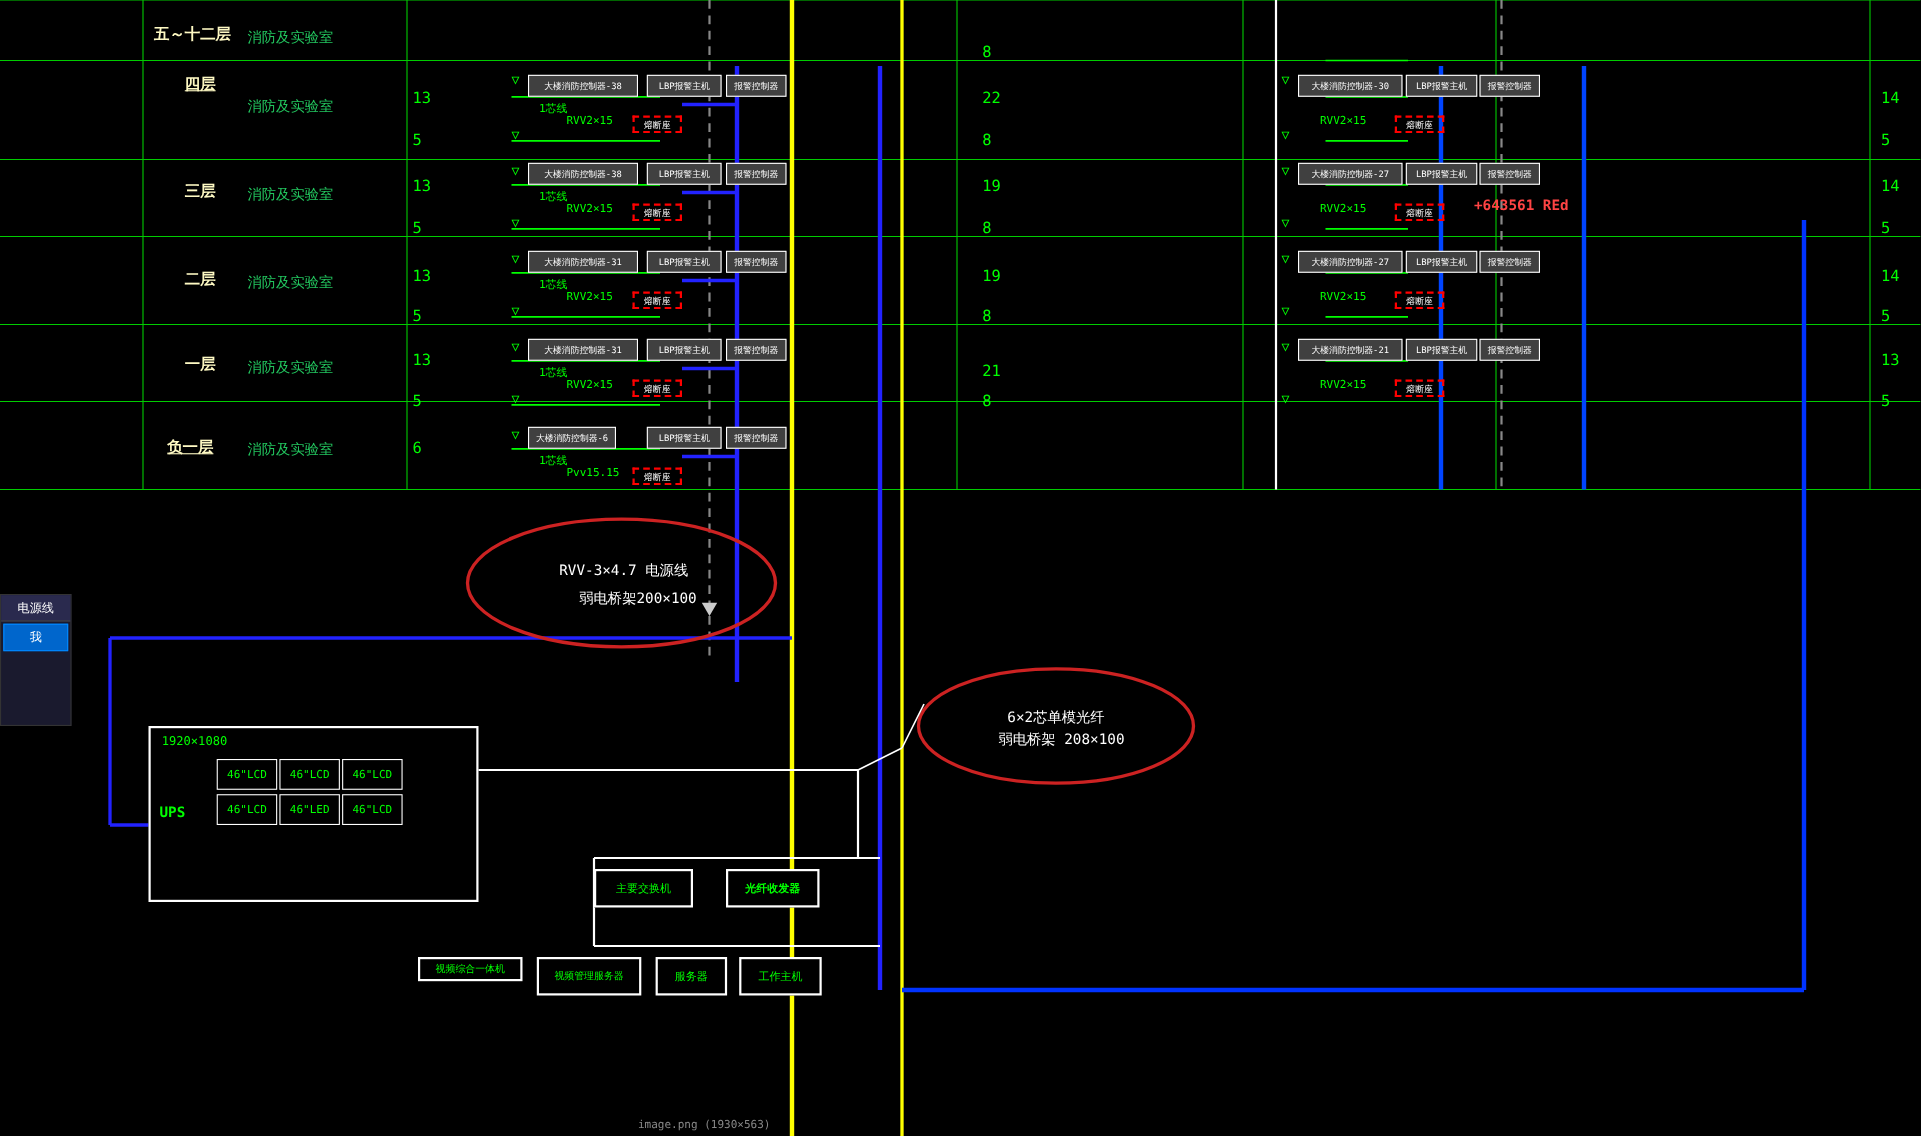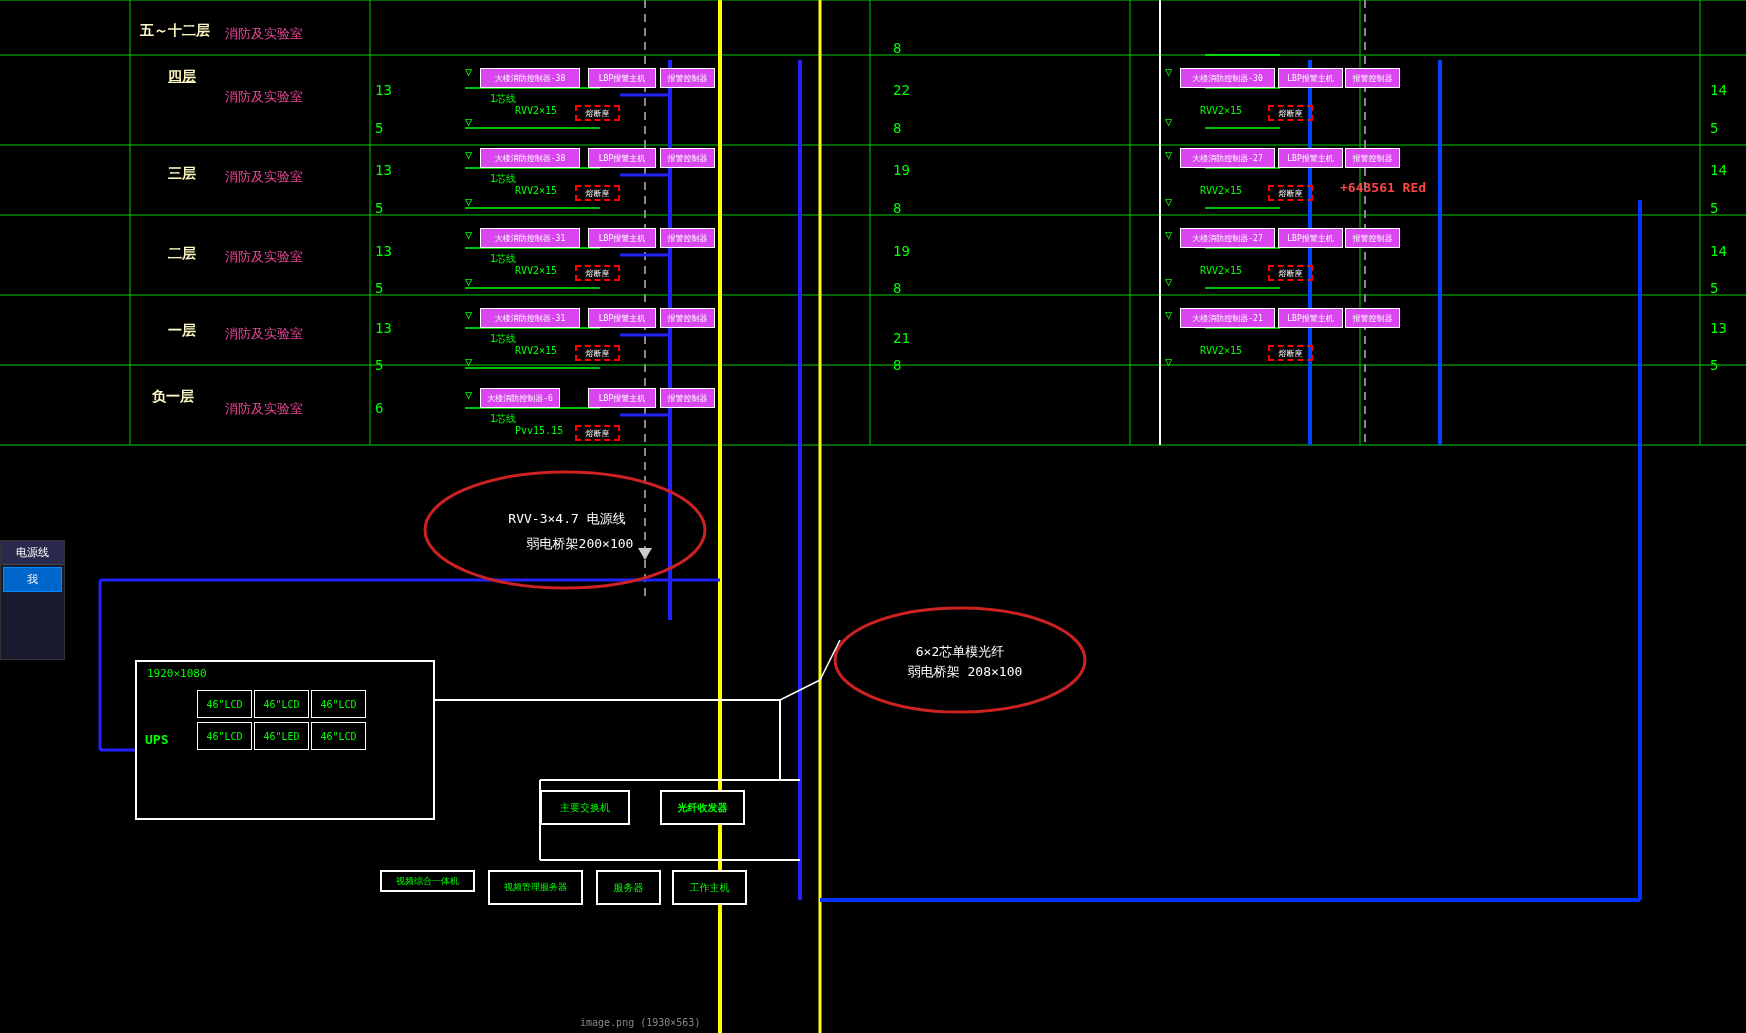--- a/index.html
+++ b/index.html
@@ -26,36 +26,36 @@
     .floor-label {
       position: absolute;
       color: #fef9c3;
       font-size: 14px;
       font-weight: bold;
     }
 
     
     .room-label {
       position: absolute;
-      color: #ec4899;
+      color: #22c55e;
       font-size: 13px;
     }
 
     
     .number-label {
       position: absolute;
       color: #00ff00;
       font-size: 14px;
     }
 
     
     .device-box {
       position: absolute;
       border: 1px solid #fff;
-      background: #d946ef;
+      background: #404040;
       color: #fff;
       font-size: 9px;
       display: flex;
       align-items: center;
       justify-content: center;
       text-align: center;
     }
 
     
     .red-box {
@@ -265,21 +265,21 @@
 
   <div class="floor-label" style="left:168px; top:165px;">三层</div>
   <div class="room-label" style="left:225px; top:168px;">消防及实验室</div>
 
   <div class="floor-label" style="left:168px; top:245px;">二层</div>
   <div class="room-label" style="left:225px; top:248px;">消防及实验室</div>
 
   <div class="floor-label" style="left:168px; top:322px;">一层</div>
   <div class="room-label" style="left:225px; top:325px;">消防及实验室</div>
 
-  <div class="floor-label" style="left:152px; top:388px;">负一层</div>
+  <div class="floor-label" style="left:152px; top:398px;text-decoration:underline;">负一层</div>
   <div class="room-label" style="left:225px; top:400px;">消防及实验室</div>
 
   <div class="number-label" style="left:375px; top:82px;">13</div>
   <div class="number-label" style="left:375px; top:120px;">5</div>
   <div class="number-label" style="left:375px; top:162px;">13</div>
   <div class="number-label" style="left:375px; top:200px;">5</div>
   <div class="number-label" style="left:375px; top:243px;">13</div>
   <div class="number-label" style="left:375px; top:280px;">5</div>
   <div class="number-label" style="left:375px; top:320px;">13</div>
   <div class="number-label" style="left:375px; top:357px;">5</div>

